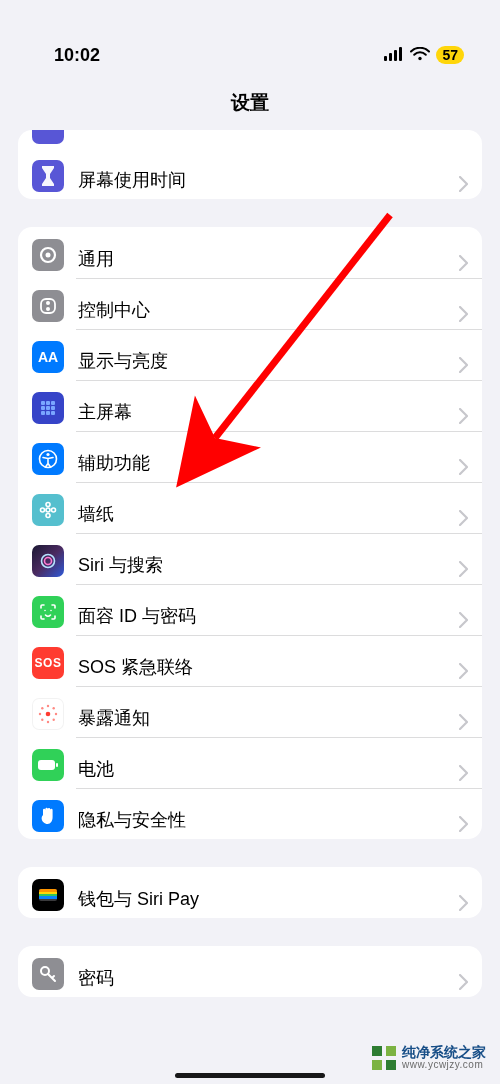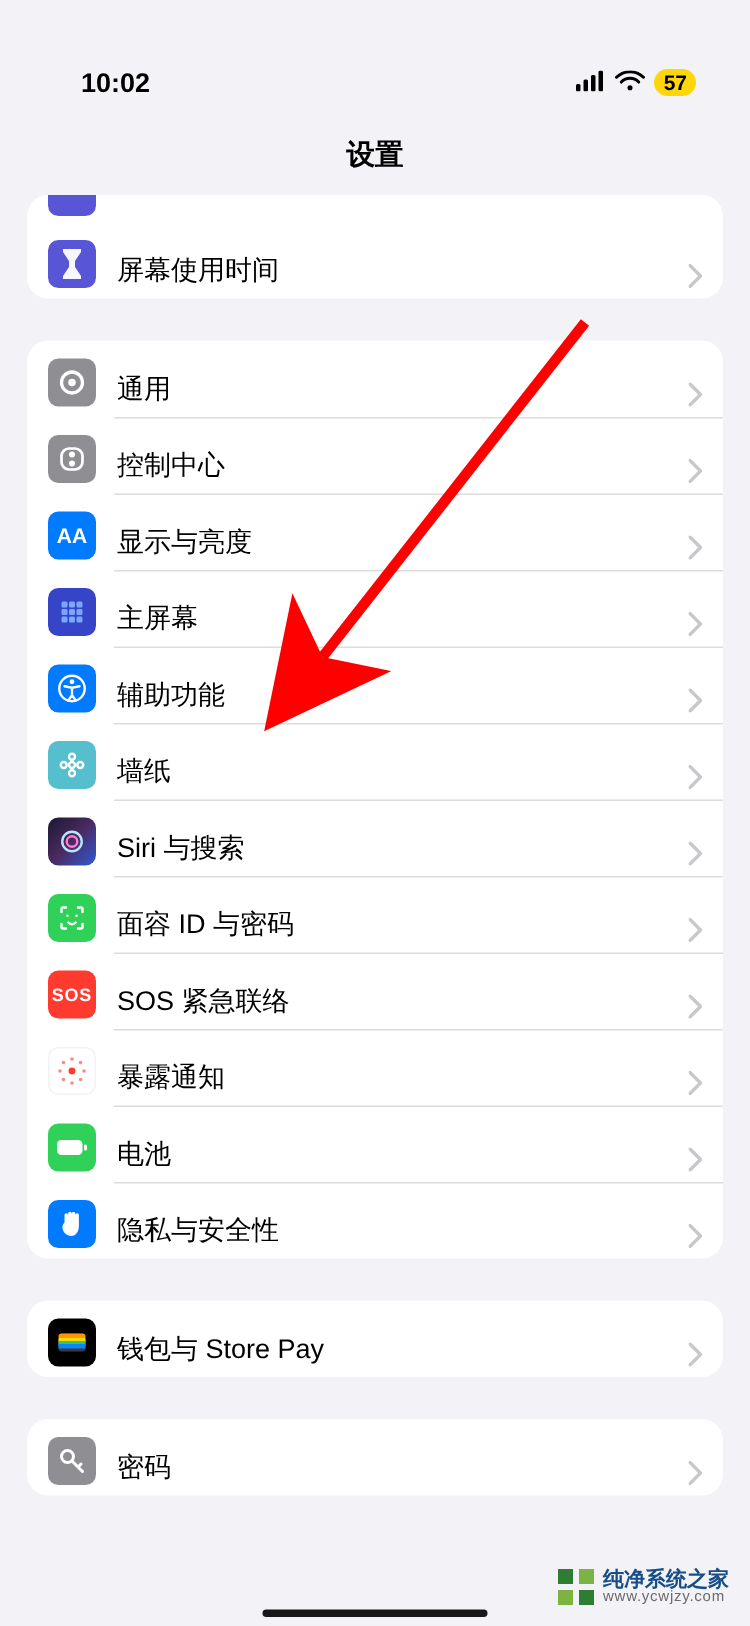--- a/index.html
+++ b/index.html
@@ -398,21 +398,21 @@
     <div class="row">
       <div class="icon-box ic-wallet">
         <svg width="22" height="18" viewBox="0 0 22 18">
             <rect x="2" y="3" width="18" height="12" rx="2" fill="#3a3a3c"></rect>
             <rect x="2" y="3" width="18" height="4" rx="2" fill="#ff9500"></rect>
             <rect x="2" y="6" width="18" height="3" fill="#ffd60a"></rect>
             <rect x="2" y="8" width="18" height="3" fill="#34c759"></rect>
             <rect x="2" y="10" width="18" height="3" fill="#0a84ff"></rect>
           </svg>
       </div>
-      <span class="label">钱包与 Store Pay</span>
+      <span class="label">钱包与 Siri Pay</span>
       <span class="chevron">
           <svg width="9" height="16" viewBox="0 0 9 16">
             <path d="M1 1l7 7-7 7" fill="none" stroke="#c7c7cc" stroke-width="2.2" stroke-linecap="round" stroke-linejoin="round"></path>
           </svg>
         </span>
     </div>
   </div>
 
   <div class="group" style="margin-bottom:0;">
     <div class="row">

